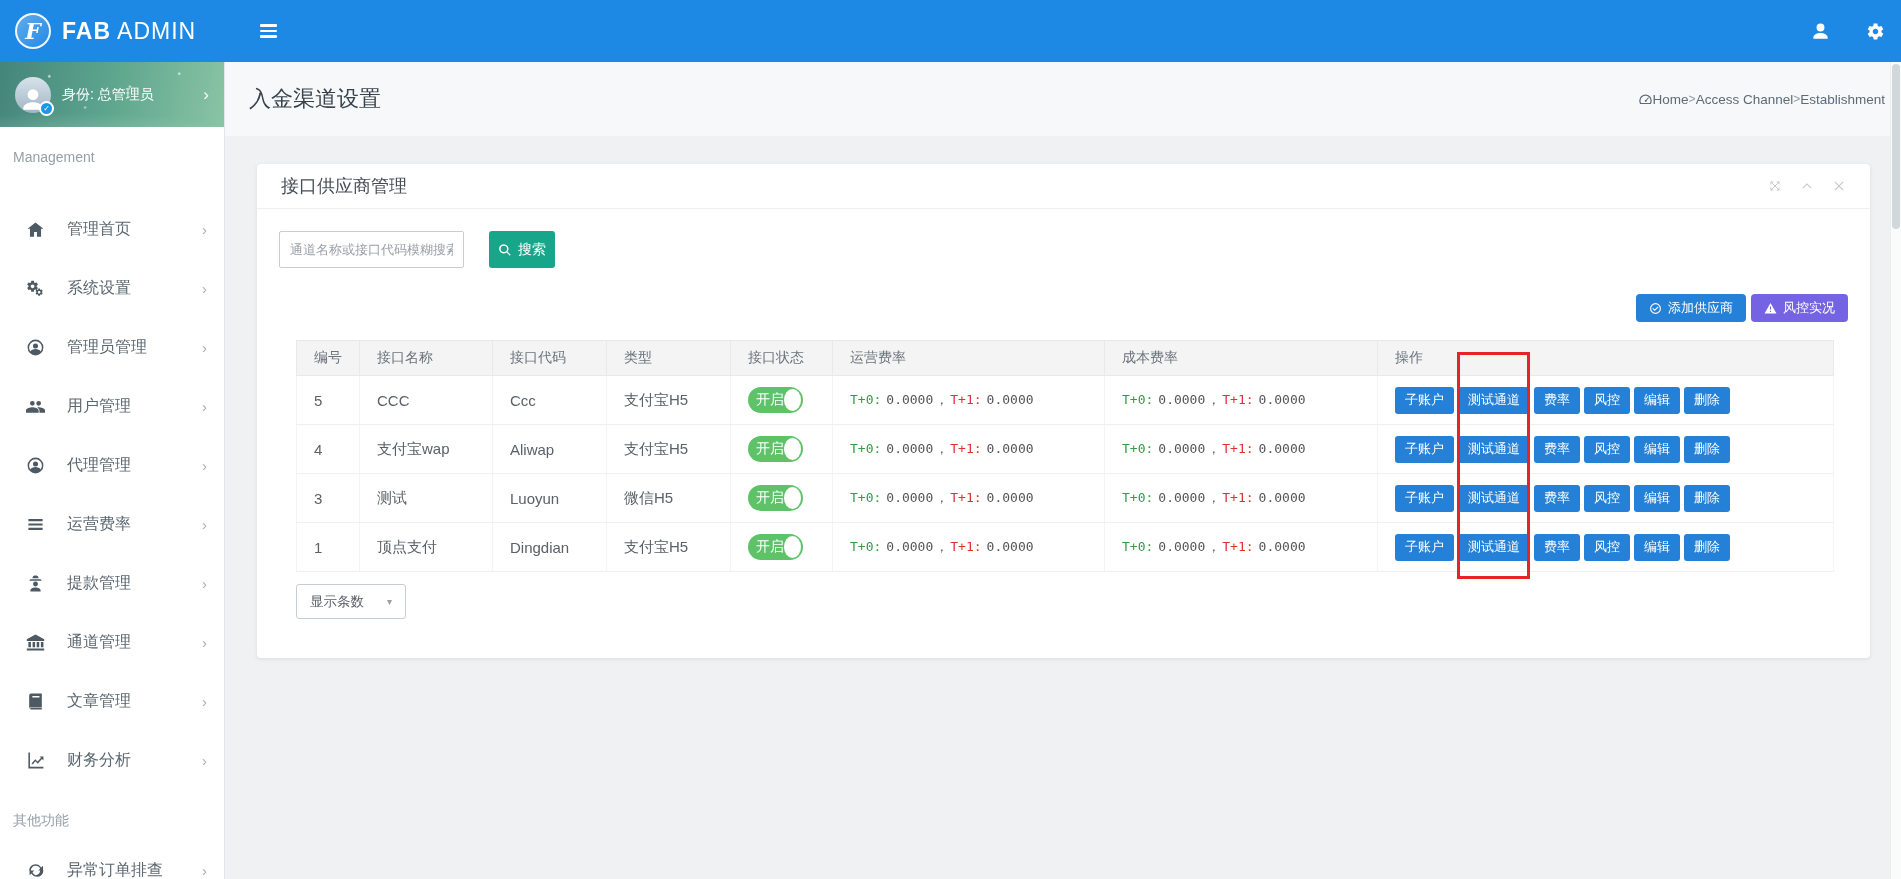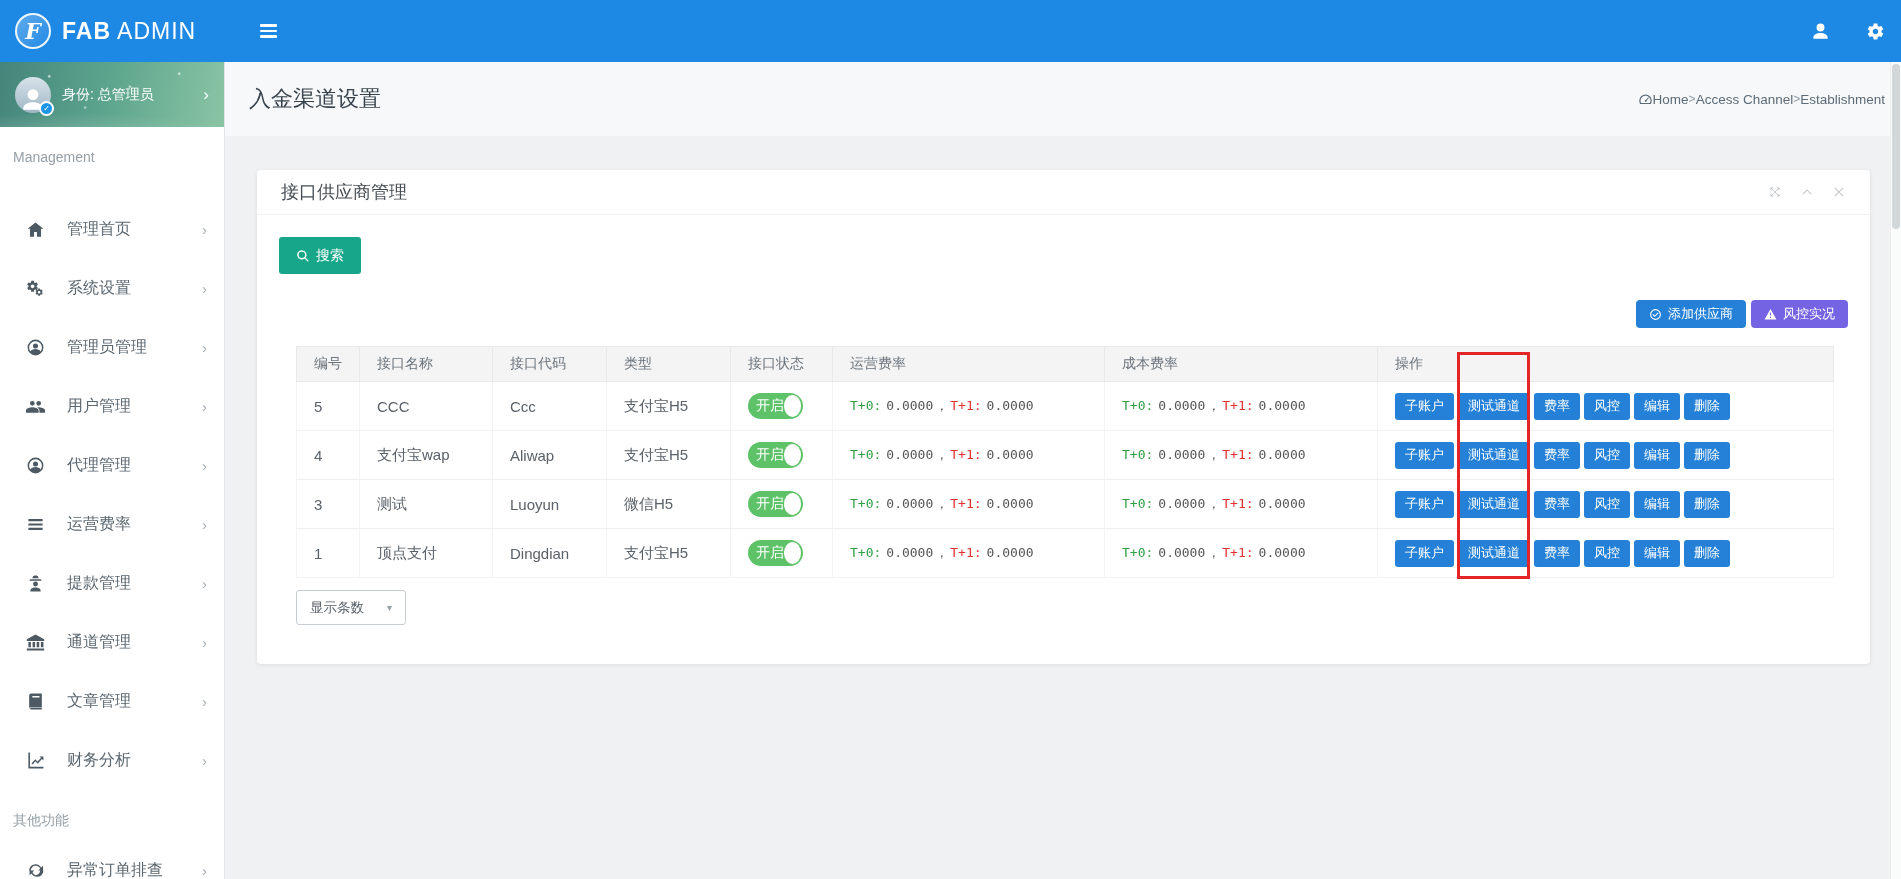--- a/index.html
+++ b/index.html
@@ -51,31 +51,31 @@
   
   .main { position:absolute; left:225px; top:62px; right:0; bottom:0; }
   .page-header { height:74px; background:#f7f8f9; display:flex; align-items:center; padding:0 16px 0 24px; }
   .page-title { font-size:22px; font-weight:400; color:#37424c; }
   .breadcrumb { margin-left:auto; display:flex; align-items:center; color:#5c6b77; font-size:13.5px; }
   .breadcrumb .ico { width:15px; height:15px; color:#5c6b77; }
   .breadcrumb a { color:#5c6b77; text-decoration:none; cursor:pointer; }
   .crumb-sep { color:#8d99a3; font-size:12px; }
 
   .content { position:relative; height:calc(100% - 74px); }
-  .card { position:absolute; left:32px; top:34px; width:1613px; height:494px; background:#fff; border-radius:4px; box-shadow:0 1px 4px rgba(0,0,0,.09); }
+  .card { position:absolute; left:32px; top:28px; width:1613px; height:494px; background:#fff; border-radius:4px; box-shadow:0 1px 4px rgba(0,0,0,.09); }
   .card-header { height:45px; display:flex; align-items:center; padding:0 24px; border-bottom:1px solid #f0f0f0; }
   .card-title { font-size:18px; font-weight:400; color:#454d54; }
   .card-tools { margin-left:auto; display:flex; gap:18px; }
   .card-tools button { background:none; border:none; color:#c3c8cd; padding:0; }
   .card-tools .ico { width:14px; height:14px; }
 
   .search-row { position:absolute; left:22px; top:67px; display:flex; gap:25px; }
   .search-input { width:185px; height:37px; border:1px solid #ccc; border-radius:2px; padding:0 10px; font-size:13px; color:#333; outline:none; }
   .search-input::placeholder { color:#9aa0a6; }
-  .btn-search { width:82px; height:37px; background:#17a689; color:#fff; border:none; border-radius:3px; font-size:14px;
+  .btn-search { width:66px; height:37px; background:#17a689; color:#fff; border:none; border-radius:3px; font-size:14px;
                 display:flex; align-items:center; justify-content:center; gap:6px; }
   .btn-search .ico { width:14px; height:14px; }
 
   .toolbar-row { position:absolute; right:22px; top:130px; display:flex; gap:5px; }
   .btn-add,.btn-risk { height:28px; border:none; border-radius:4px; color:#fff; font-size:13px; display:flex; align-items:center; gap:6px; padding:0 13px; }
   .btn-add { background:#2481d7; }
   .btn-risk { background:#7464e4; }
   .btn-add .ico,.btn-risk .ico { width:13px; height:13px; }
 
   .table-wrap { position:absolute; left:39px; top:176px; width:1537px; }
@@ -320,20 +320,21 @@
             </button>
           <button>
               <svg class="ico">
                 <use href="#sym-close"></use>
               </svg>
             </button>
         </div>
       </div>
 
       <div class="search-row">
+        <input class="search-input" type="text" placeholder="通道名称或接口代码模糊搜索" style="">
         <button class="btn-search">
           <svg class="ico">
               <use href="#sym-search"></use>
             </svg>
           <span>搜索</span>
         </button>
       </div>
 
       <div class="toolbar-row">
         <button class="btn-add">

